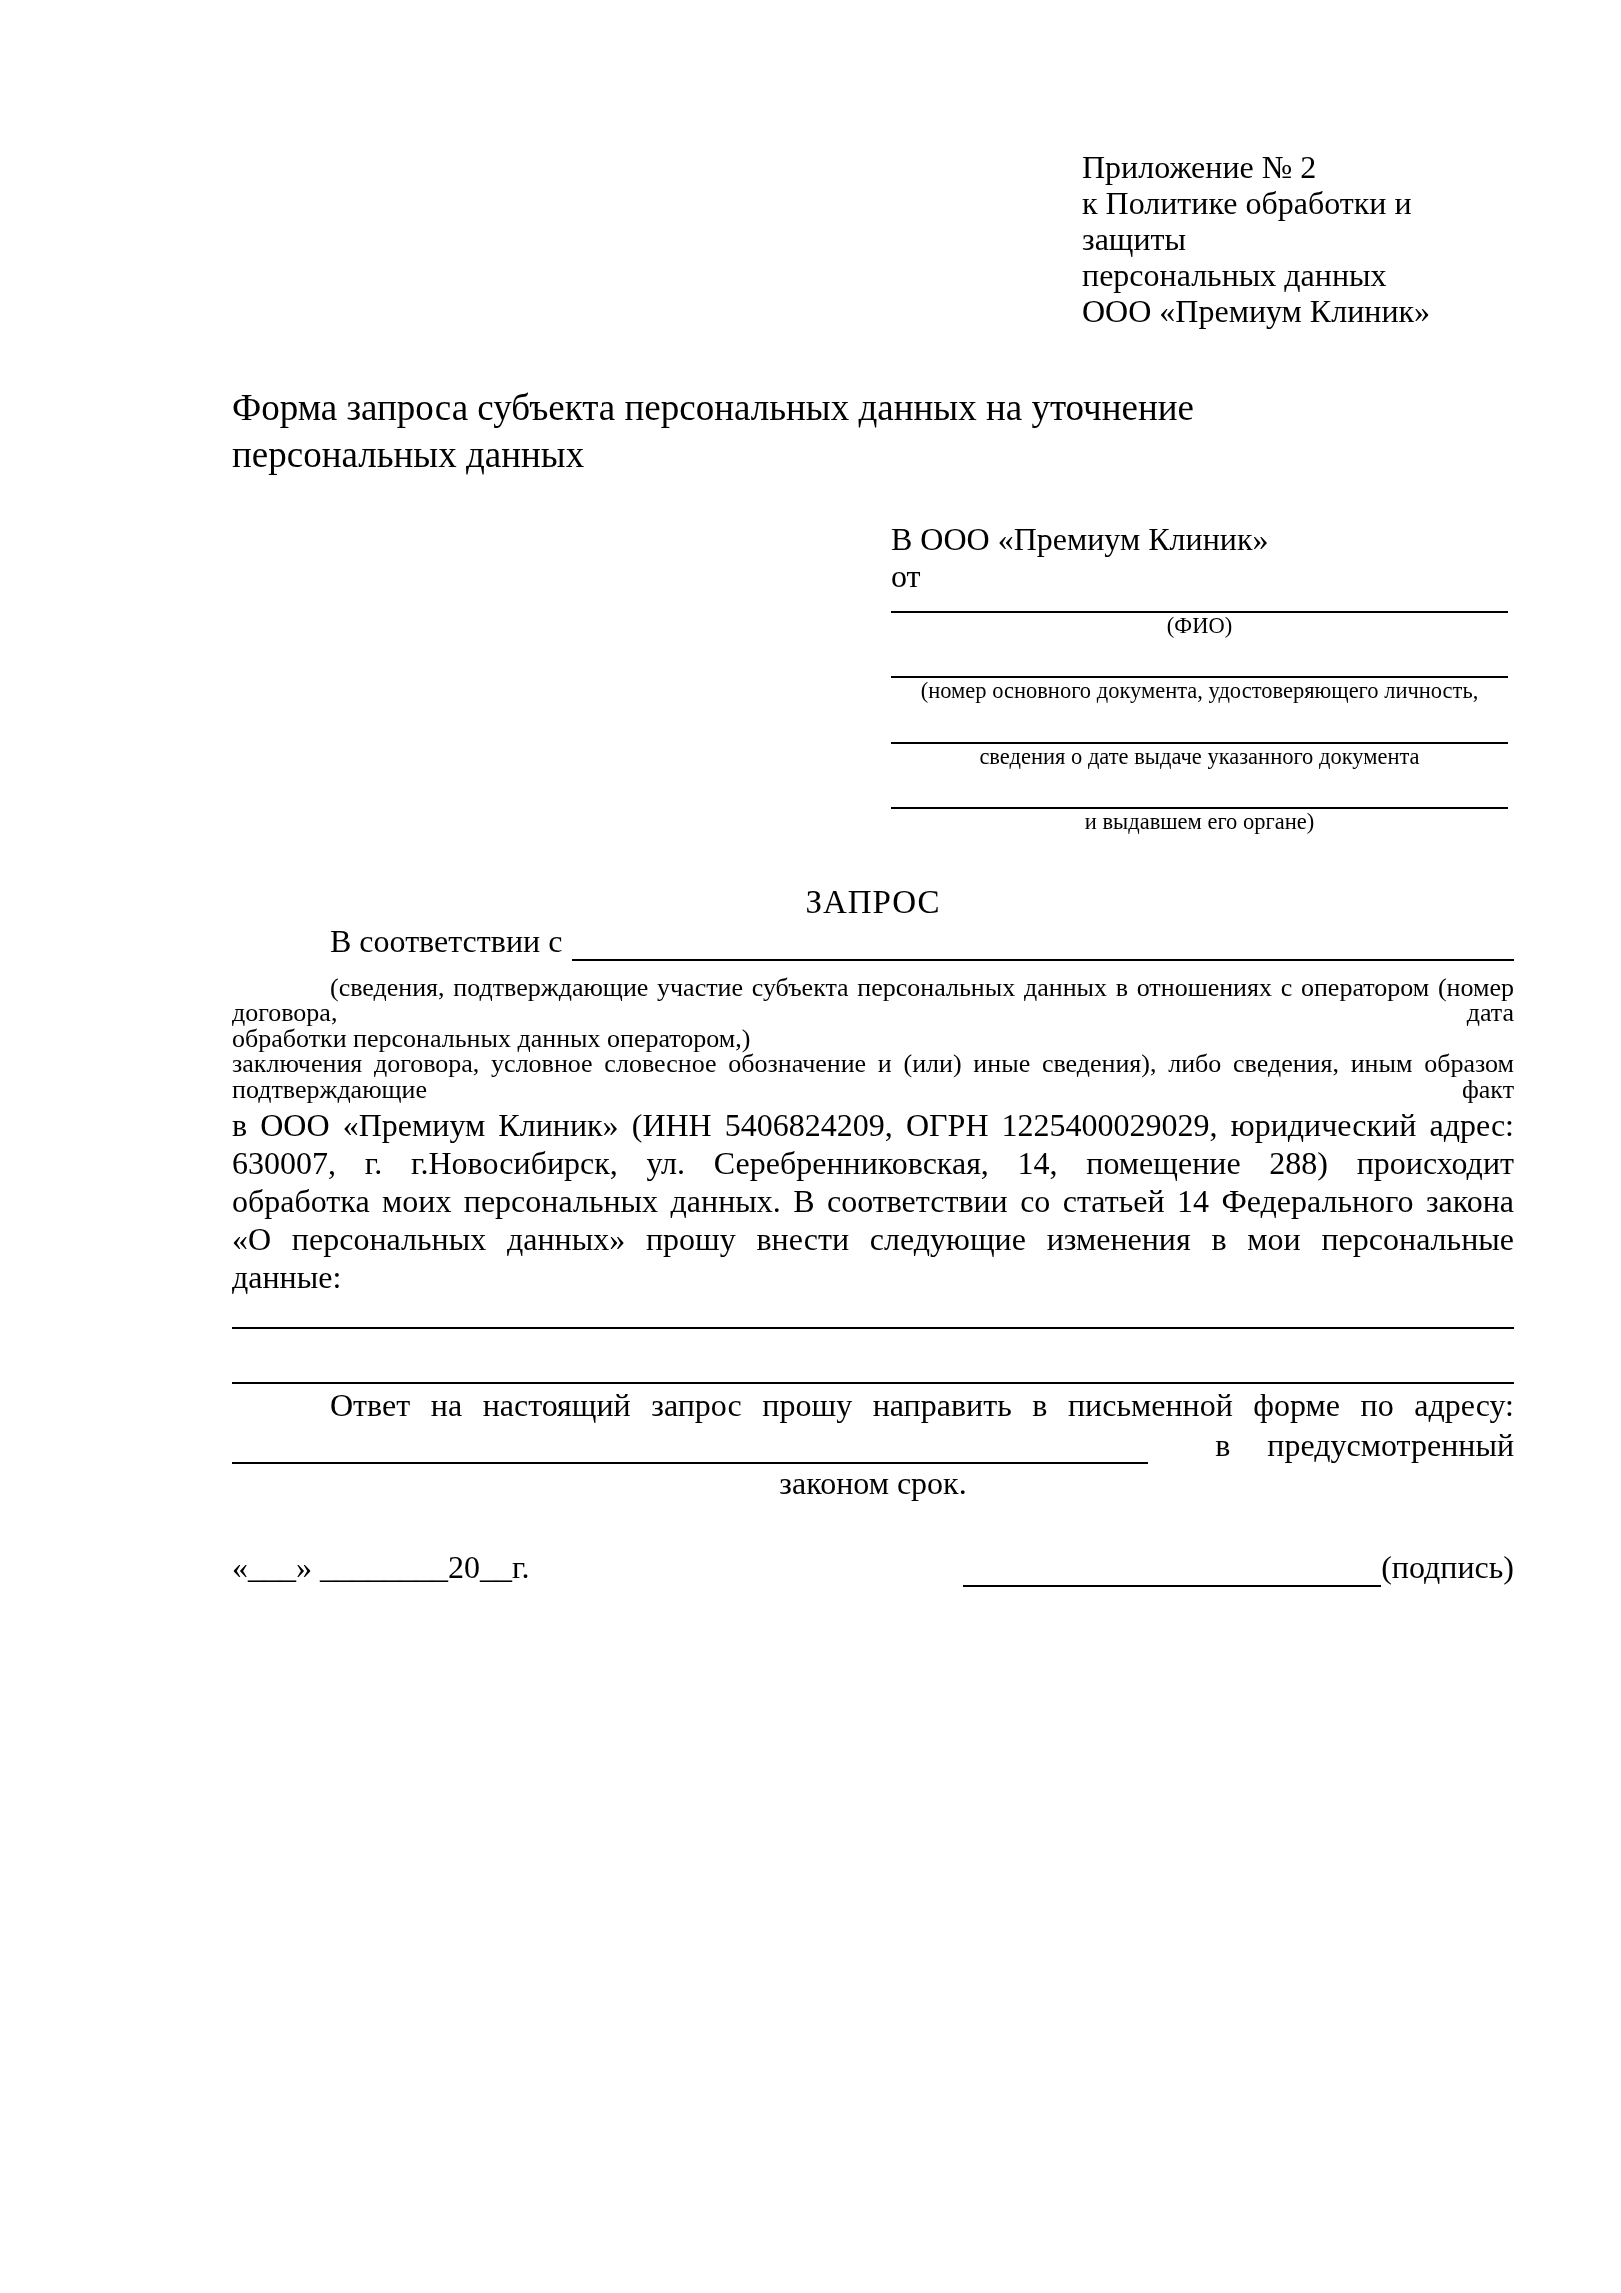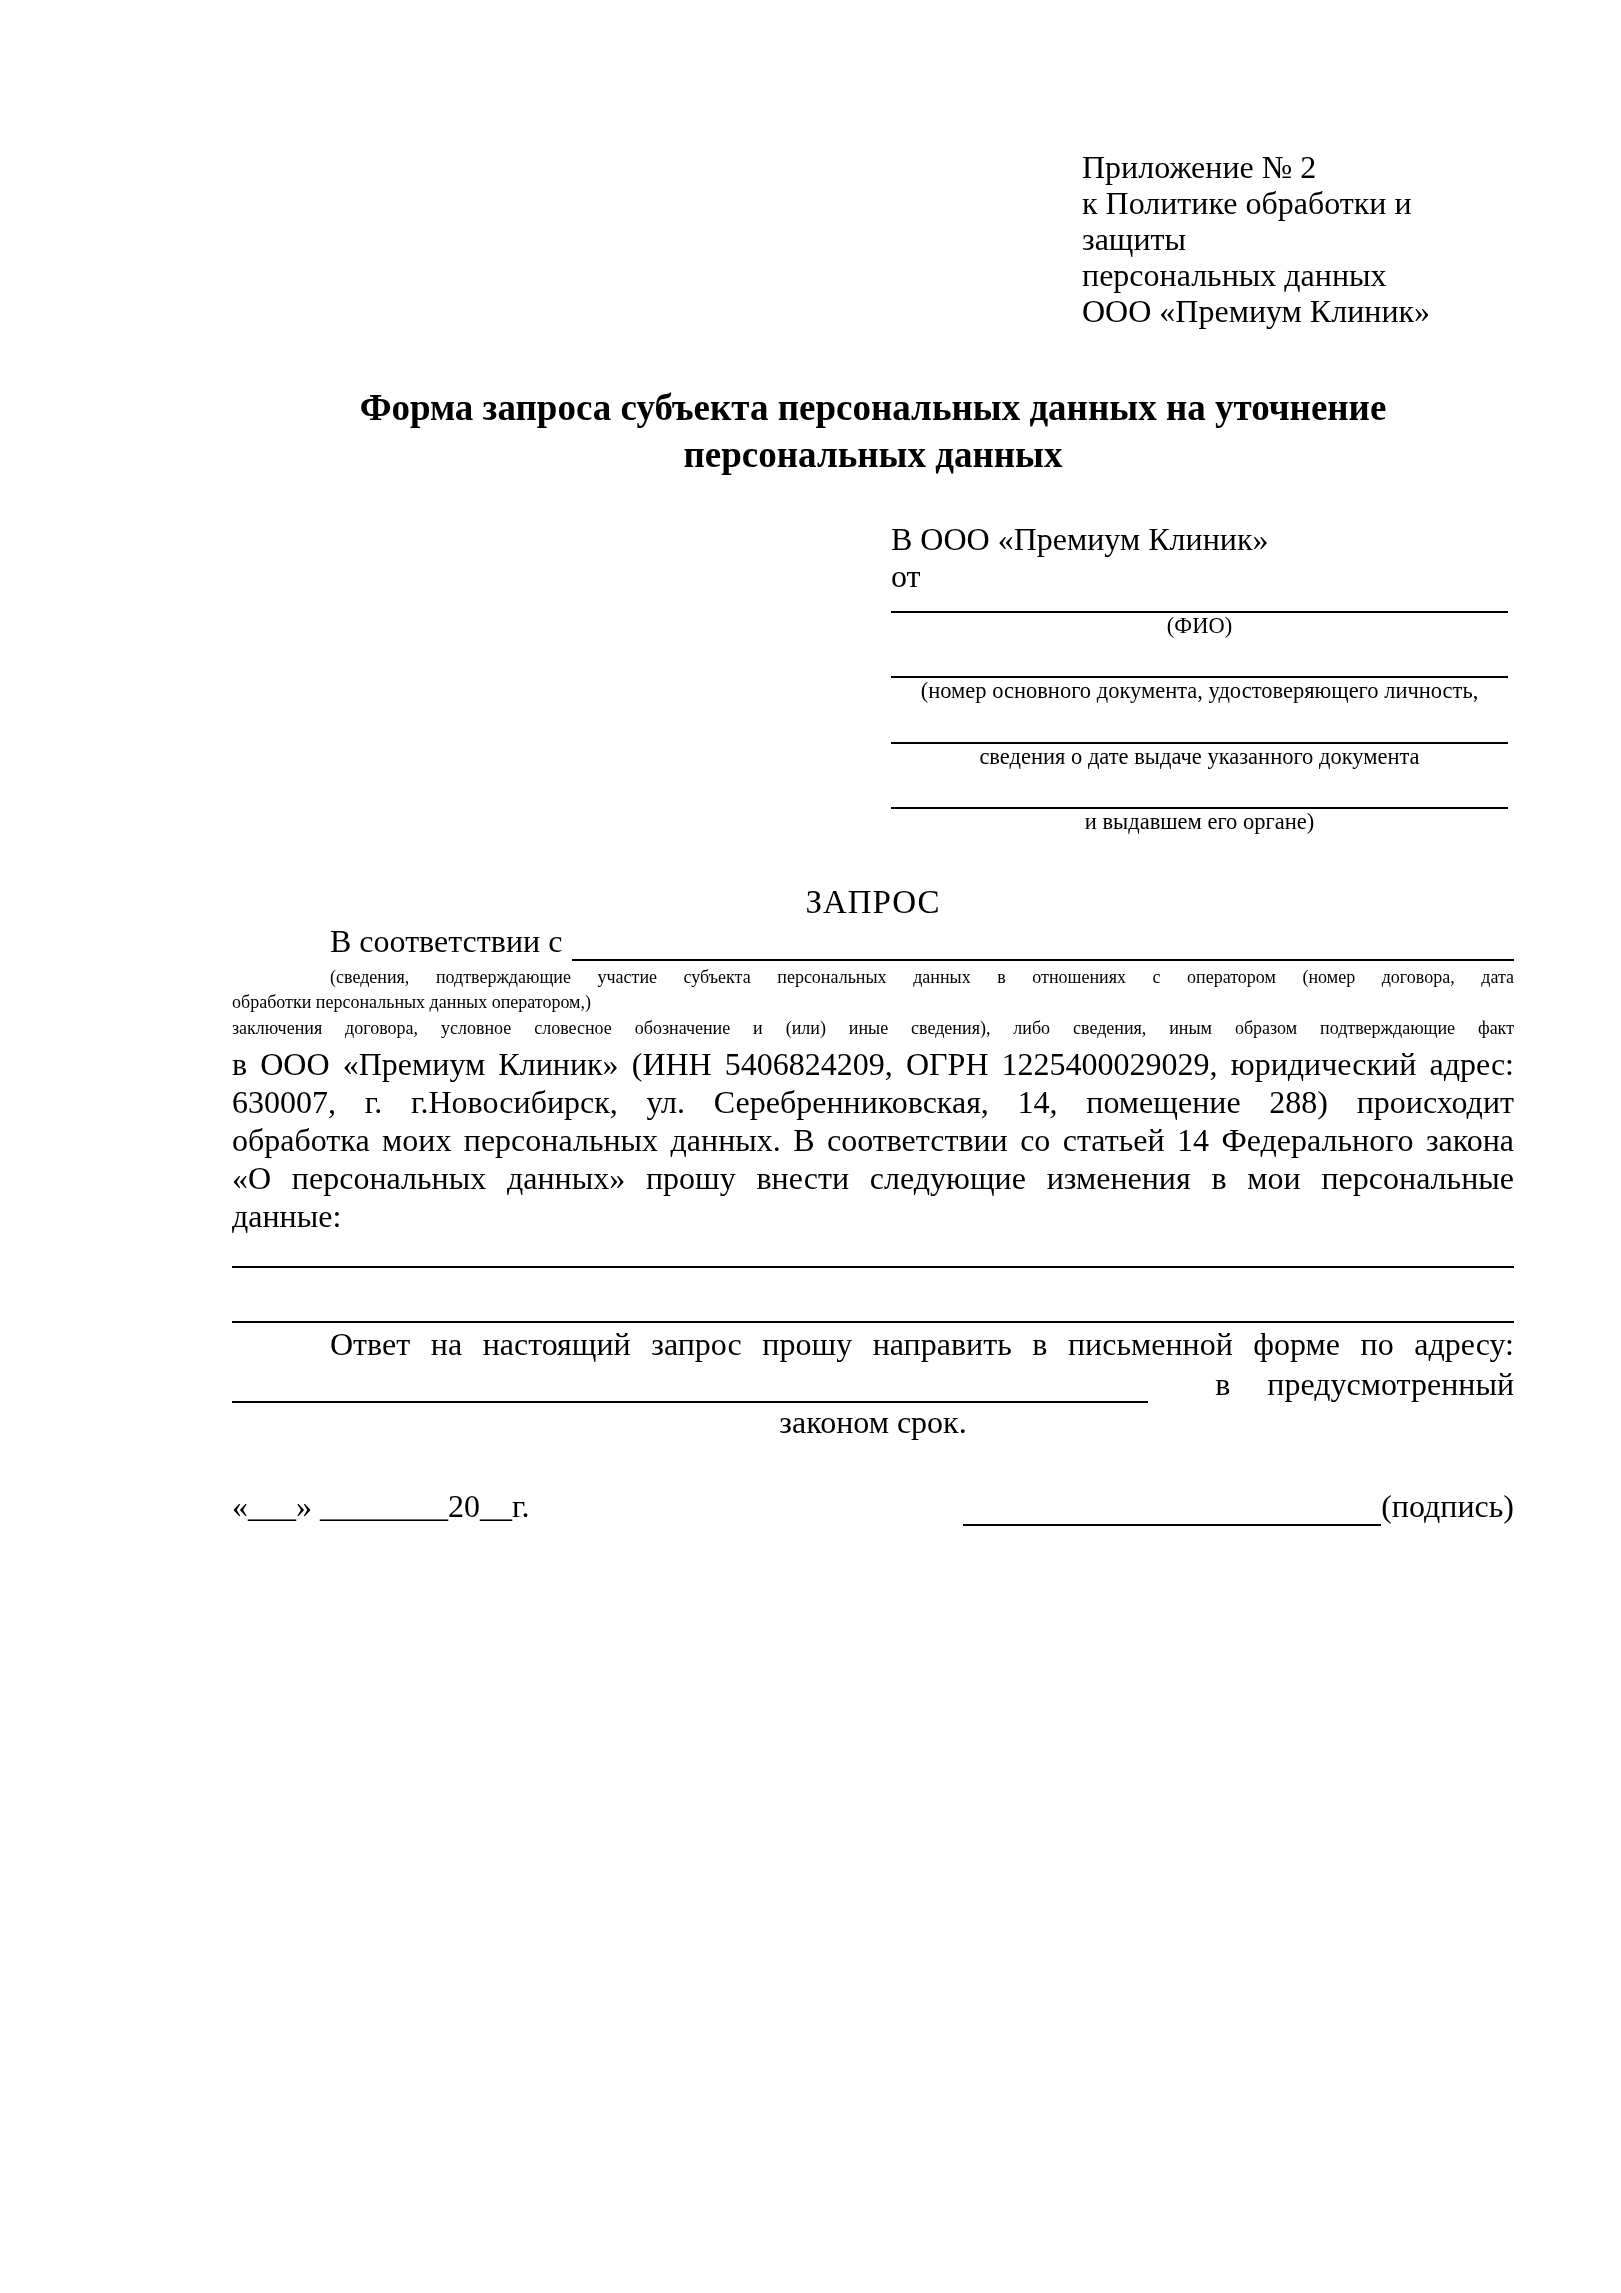--- a/index.html
+++ b/index.html
@@ -7,32 +7,32 @@
   .page {
     position:relative;
     width:1621px; height:2066px;
     background:#ffffff;
     color:#000000;
     font-family:"Liberation Serif","DejaVu Serif",serif;
     padding:149px 107px 0 232px;
     overflow:hidden;
   }
   .hdr { margin-left:850px; font-size:32px; line-height:36px; }
-  .title { margin-top:55px; text-align:center; font-weight:bold; font-size:37px; line-height:47px; }
+  .title { margin-top:55px; font-weight:normal; font-size:37px; line-height:47px; }
   .addr { width:617px; margin-left:659px; margin-top:43px; }
   .addr .to, .addr .from { font-size:32px; line-height:37px; }
   .fill { border-bottom:2px solid #000; }
   .fill.f-first { height:17.6px; }
   .fill.f-mid { height:39px; }
   .cap { font-size:22.5px; line-height:26.5px; text-align:center; }
   .zapros { margin-top:47px; text-align:center; font-size:33px; line-height:39px; letter-spacing:1px; }
   .intro { display:flex; align-items:flex-end; font-size:32px; line-height:39px; }
   .intro .pre { margin-left:98px; white-space:nowrap; padding-right:9.8px; }
   .hline { flex:1; border-bottom:2px solid #000; height:31px; }
-  .note { margin-top:4px; font-size:18px; line-height:25.5px; }
+  .note { margin-top:14px; font-size:26px; line-height:25.5px; }
   .note .nl { text-align:justify; text-align-last:justify; }
   .note .nl.first { text-indent:98px; }
   .note .nl.last { text-align-last:left; }
   .bodyp { margin-top:3.9px; font-size:32px; line-height:38px; }
   .bodyp .bl { text-align:justify; text-align-last:justify; }
   .bodyp .bl.last { text-align-last:left; }
   .fillwide1 { height:33px; border-bottom:2.9px solid #000; }
   .fillwide2 { height:55px; border-bottom:2.9px solid #000; }
   .reply1 { margin-top:2px; font-size:32px; line-height:39px; text-indent:98px; text-align:justify; text-align-last:justify; }
   .reply2 { display:flex; align-items:flex-end; height:39px; font-size:32px;text-align:right; }

